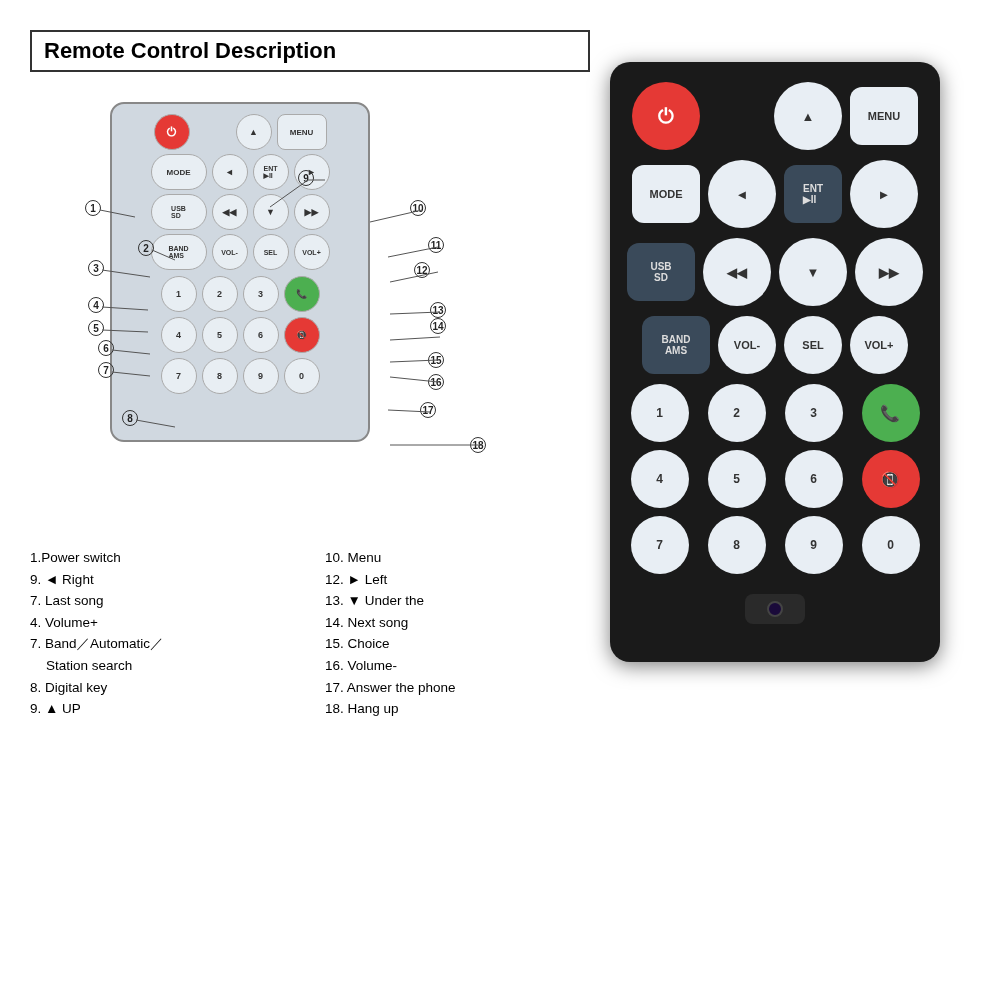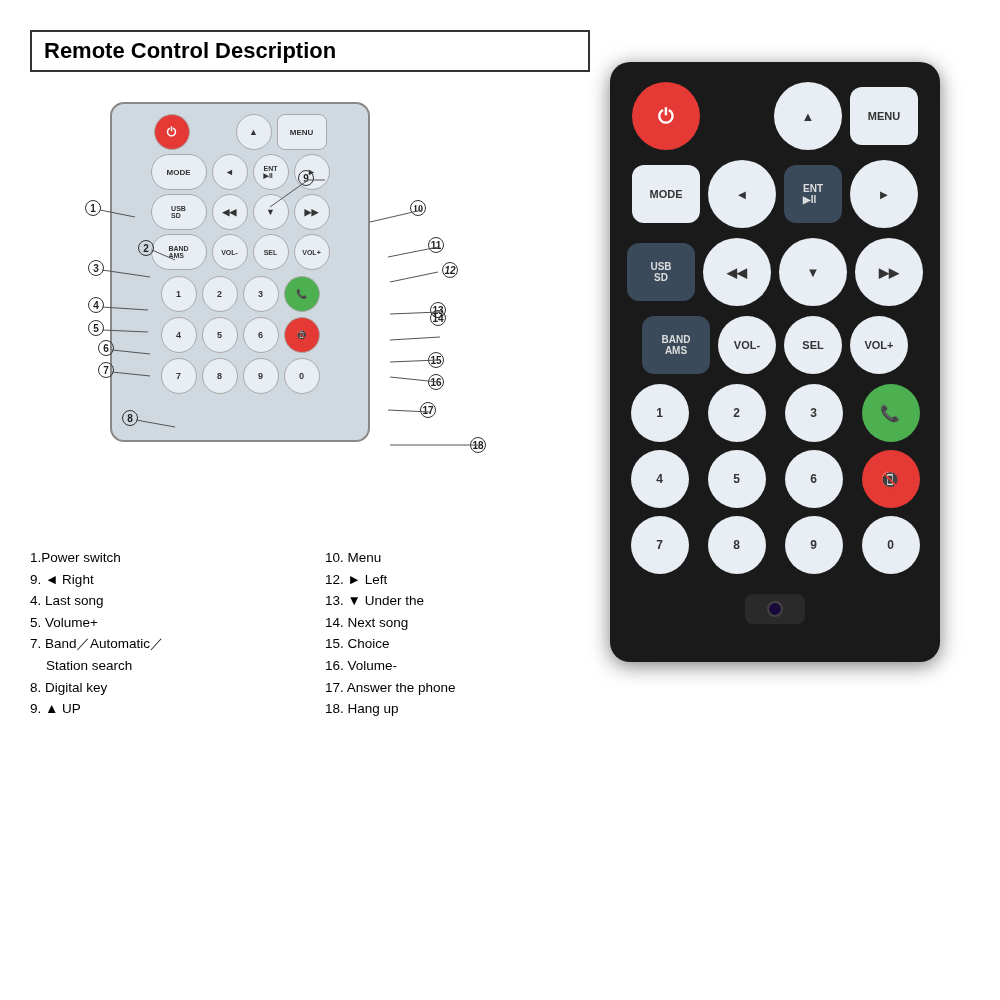--- a/index.html
+++ b/index.html
@@ -317,25 +317,25 @@
 
         <span class="callout" style="left:55px; top:108px;"><span class="callout-circle">1</span></span>
         <span class="callout" style="left:108px; top:148px;"><span class="callout-circle">2</span></span>
         <span class="callout" style="left:58px; top:168px;"><span class="callout-circle">3</span></span>
         <span class="callout" style="left:58px; top:205px;"><span class="callout-circle">4</span></span>
         <span class="callout" style="left:58px; top:228px;"><span class="callout-circle">5</span></span>
         <span class="callout" style="left:68px; top:248px;"><span class="callout-circle">6</span></span>
         <span class="callout" style="left:68px; top:270px;"><span class="callout-circle">7</span></span>
         <span class="callout" style="left:92px; top:318px;"><span class="callout-circle">8</span></span>
         <span class="callout" style="left:268px; top:78px;"><span class="callout-circle">9</span></span>
-        <span class="callout" style="left:380px; top:108px;font-family:Liberation Serif, serif;"><span class="callout-circle">10</span></span>
+        <span class="callout" style="left:380px; top:108px;"><span class="callout-circle">10</span></span>
         <span class="callout" style="left:398px; top:145px;"><span class="callout-circle">11</span></span>
-        <span class="callout" style="left:412px; top:170px;font-style:italic;"><span class="callout-circle">12</span></span>
+        <span class="callout" style="left:384px; top:170px;"><span class="callout-circle">12</span></span>
         <span class="callout" style="left:400px; top:210px;"><span class="callout-circle">13</span></span>
-        <span class="callout" style="left:400px; top:218px;"><span class="callout-circle">14</span></span>
+        <span class="callout" style="left:400px; top:226px;"><span class="callout-circle">14</span></span>
         <span class="callout" style="left:398px; top:260px;"><span class="callout-circle">15</span></span>
         <span class="callout" style="left:398px; top:282px;"><span class="callout-circle">16</span></span>
         <span class="callout" style="left:390px; top:310px;text-align:center;"><span class="callout-circle">17</span></span>
         <span class="callout" style="left:440px; top:345px;"><span class="callout-circle">18</span></span>
 
         <svg style="position:absolute;top:0;left:0;width:560px;height:440px;pointer-events:none;">
 
           <line x1="278" y1="88" x2="240" y2="115" stroke="#555" stroke-width="1"></line>
           <line x1="278" y1="88" x2="295" y2="88" stroke="#555" stroke-width="1"></line>
 
@@ -365,22 +365,22 @@
           <line x1="82" y1="258" x2="120" y2="262" stroke="#555" stroke-width="1"></line>
           <line x1="82" y1="280" x2="120" y2="284" stroke="#555" stroke-width="1"></line>
           <line x1="106" y1="328" x2="145" y2="335" stroke="#555" stroke-width="1"></line>
         </svg>
       </div>
 
       <div class="legend">
         <div>
           <div class="legend-item">1.Power switch</div>
           <div class="legend-item">9. ◄ Right</div>
-          <div class="legend-item">4. Last song</div>
-          <div class="legend-item">5. Volume+</div>
+          <div class="legend-item">7. Last song</div>
+          <div class="legend-item">4. Volume+</div>
           <div class="legend-item">7. Band／Automatic／</div>
           <div class="legend-item legend-sub">   Station search</div>
           <div class="legend-item">8. Digital key</div>
           <div class="legend-item">9. ▲ UP</div>
         </div>
         <div>
           <div class="legend-item">10. Menu</div>
           <div class="legend-item">12. ► Left</div>
           <div class="legend-item">13. ▼ Under the</div>
           <div class="legend-item">14. Next song</div>

